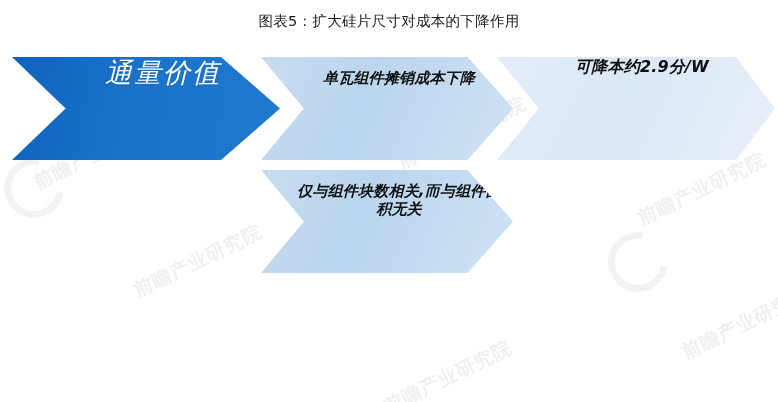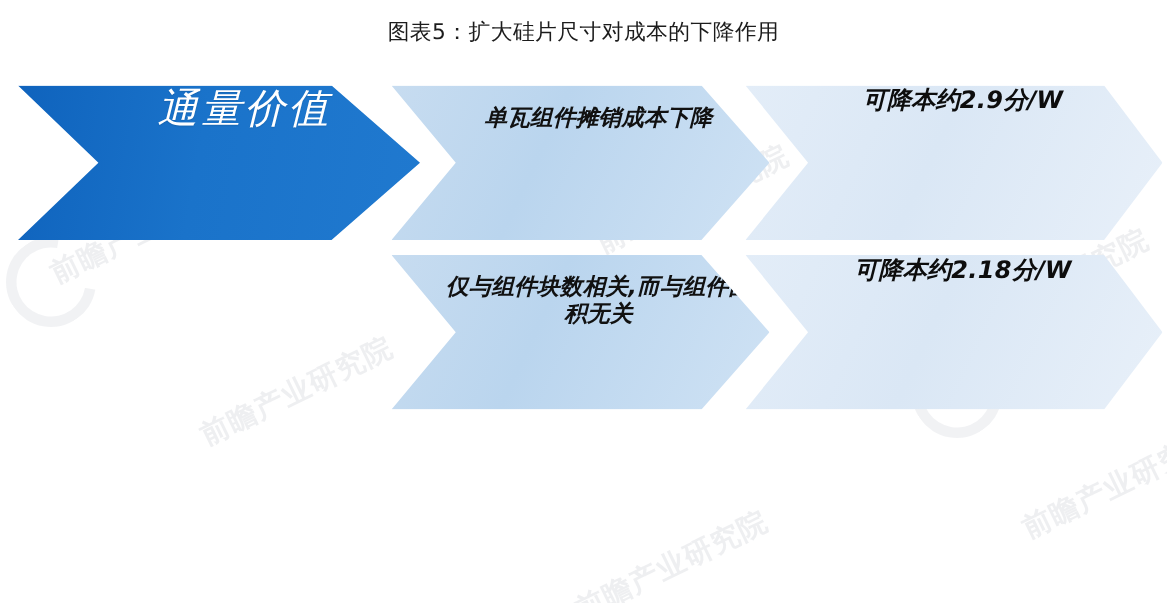--- a/index.html
+++ b/index.html
@@ -168,18 +168,15 @@
     <div class="seg seg-saving">
       <span class="seg-text">可降本约2.9分/W</span>
     </div>
   </div>
 
 
   <div class="flow-row">
     <div class="seg seg-desc">
       <span class="seg-text">仅与组件块数相关,而与组件面积无关</span>
     </div>
-    <div class="seg seg-saving">
-      <span class="seg-text">可降本约2.18分/W</span>
-    </div>
   </div>
 
 </div>
 
 </body></html>

